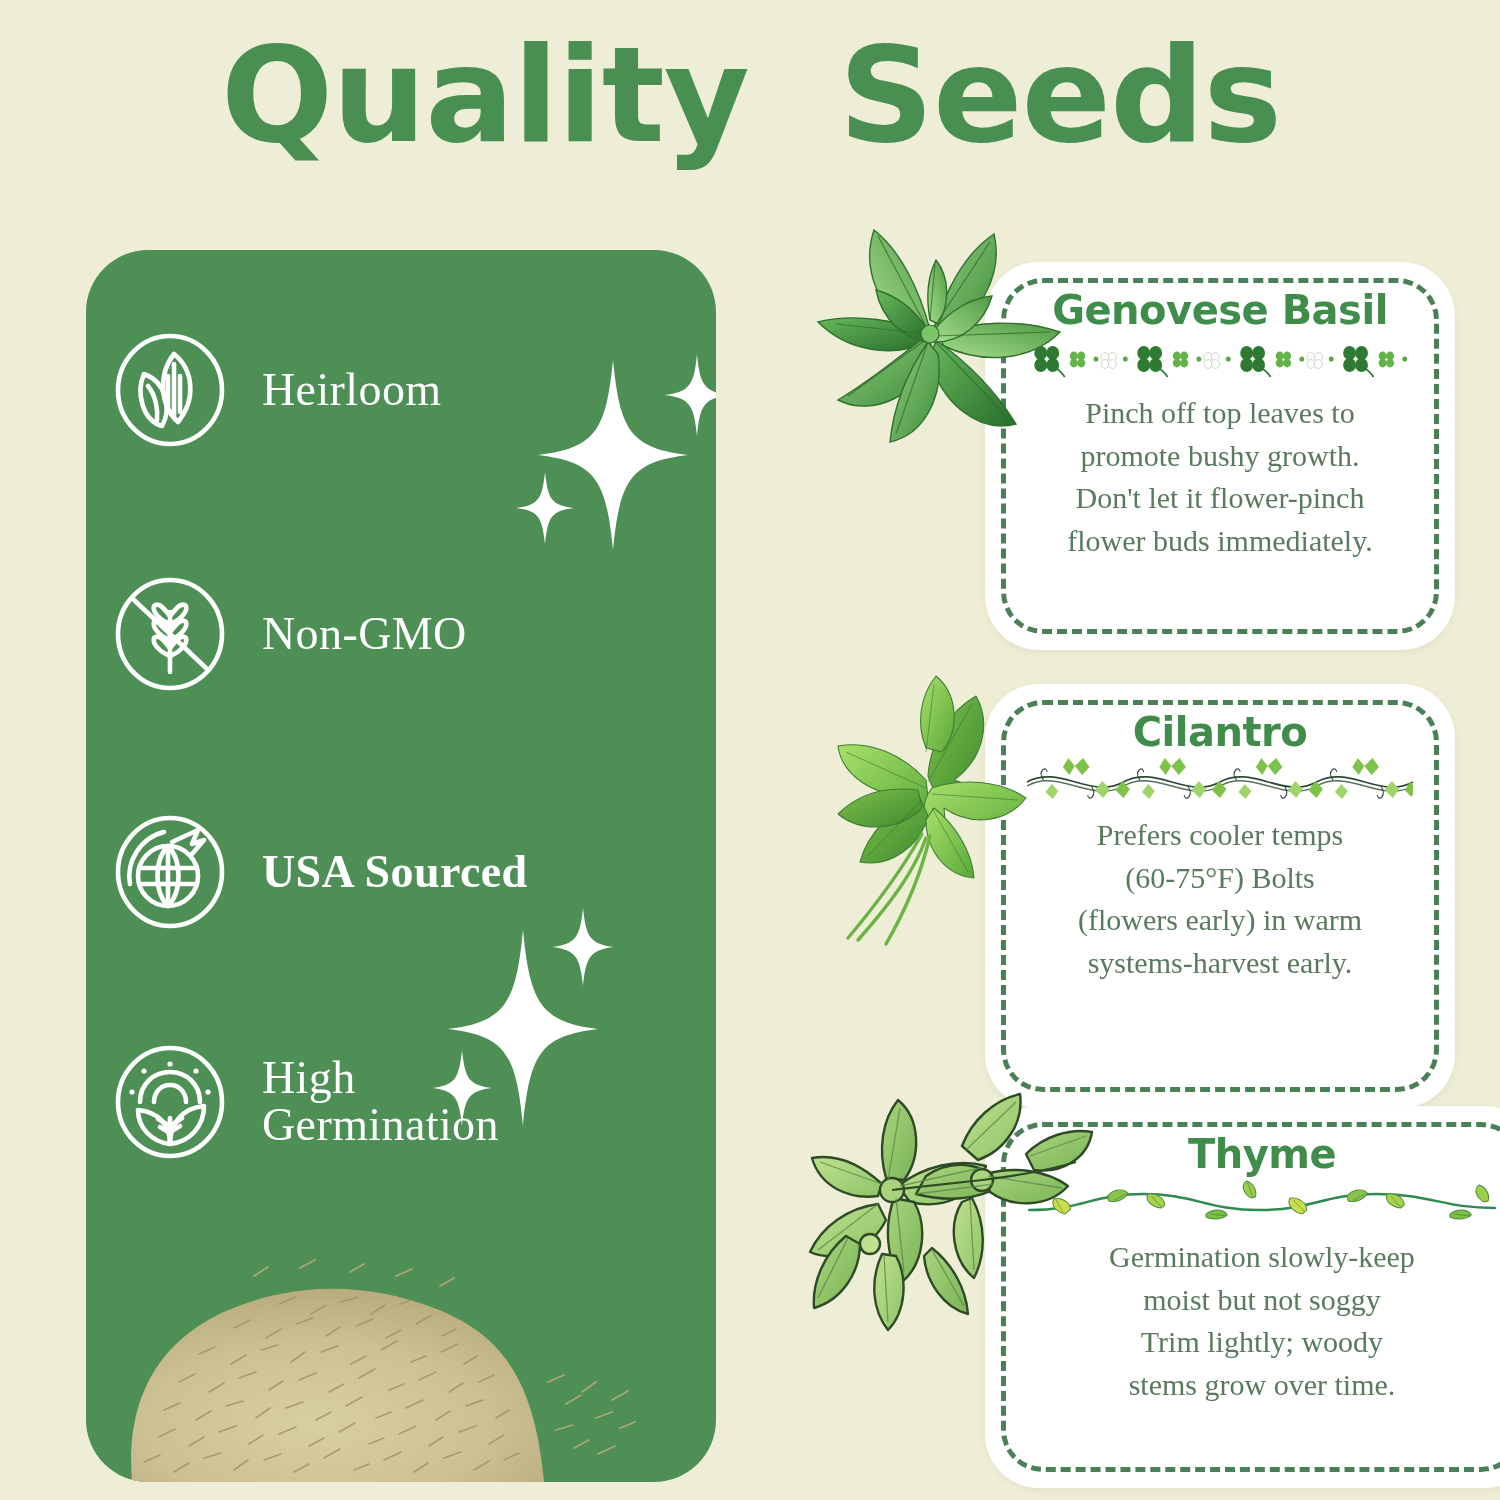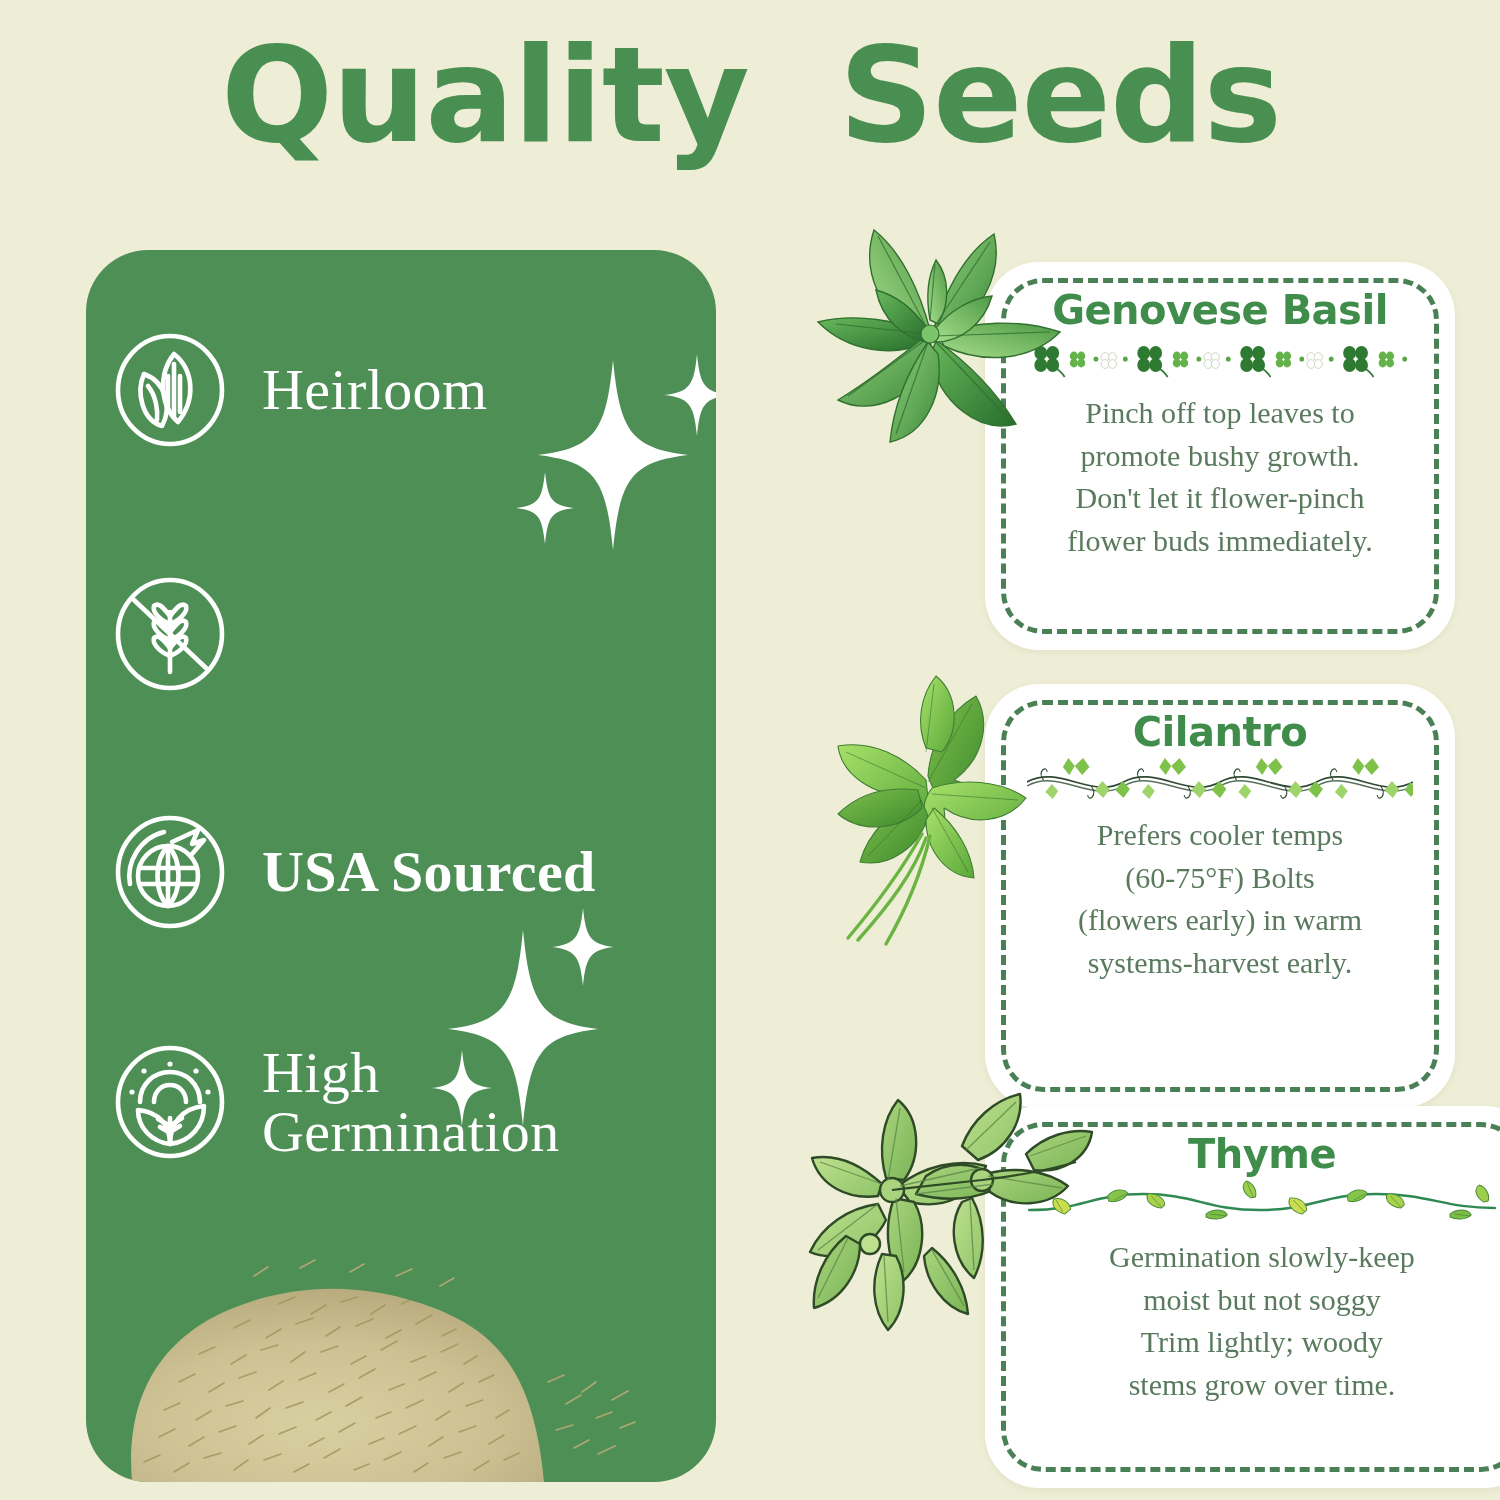--- a/index.html
+++ b/index.html
@@ -36,21 +36,21 @@
   .feature{
     position:absolute;left:22px;width:600px;
     display:flex;align-items:center;gap:30px;
   }
   .feat-icon{
     flex:0 0 auto;width:124px;height:124px;position:relative;
   }
   .feat-icon svg{display:block;width:124px;height:124px;}
   .feat-label{
     font-family:"Liberation Serif","DejaVu Serif",serif;
-    font-size:58px;
+    font-size:46px;
     color:#ffffff;
     line-height:1.02;
     letter-spacing:0.4px;
   }
 
   
   .sparkle{position:absolute;pointer-events:none;}
   .sparkle svg{display:block;}
 
   
@@ -166,20 +166,21 @@
             <path d="M62 100 L62 40"></path>
             <path d="M62 44 C54 34 50 30 46 34 C44 40 52 48 62 52"></path>
             <path d="M62 44 C70 34 74 30 78 34 C80 40 72 48 62 52"></path>
             <path d="M62 60 C54 50 50 46 46 50 C44 56 52 64 62 68"></path>
             <path d="M62 60 C70 50 74 46 78 50 C80 56 72 64 62 68"></path>
             <path d="M62 76 C54 66 50 62 46 66 C44 72 52 80 62 84"></path>
             <path d="M62 76 C70 66 74 62 78 66 C80 72 72 80 62 84"></path>
             <path d="M26 28 L98 96"></path>
           </svg>
         </span>
+        <span class="feat-label">Non-GMO</span>
       </div>
 
       <div class="feature" style="top:560px;font-weight:bold;">
         <span class="feat-icon">
           <svg viewBox="0 0 124 124" fill="none" stroke="#ffffff" stroke-width="4.6" stroke-linecap="round" stroke-linejoin="round">
             <ellipse cx="62" cy="62" rx="52" ry="54"></ellipse>
             <circle cx="60" cy="66" r="30"></circle>
             <path d="M60 36 C46 50 46 82 60 96 C74 82 74 50 60 36 Z"></path>
             <path d="M31 58 H89 M31 74 H89"></path>
             <path d="M60 36 V96"></path>

